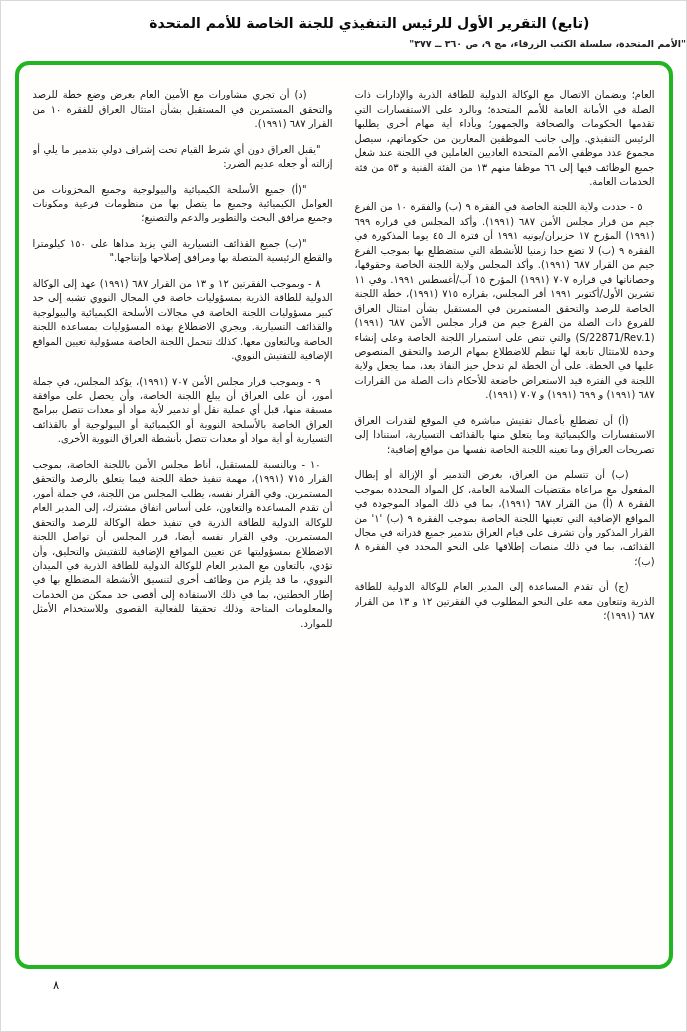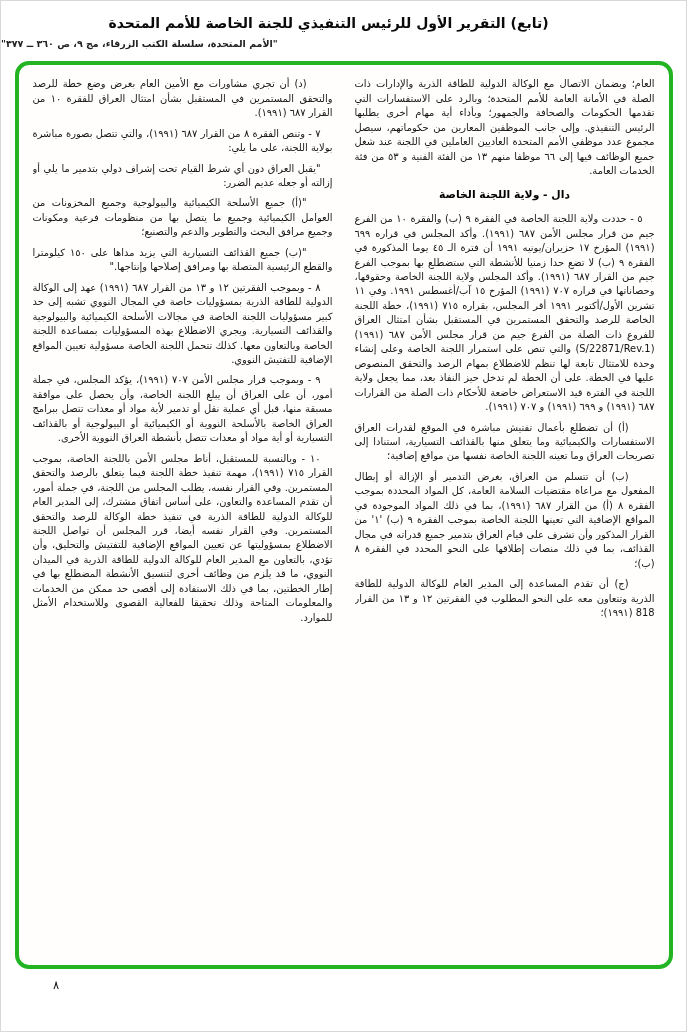--- a/index.html
+++ b/index.html
@@ -13,21 +13,22 @@
     height: 1032px;
     box-sizing: border-box;
     background: #ffffff;
     border: 1px solid #d8d8d8;
     font-family: "DejaVu Sans", sans-serif;
     color: #111;
     overflow: hidden;
   }
   .doc-header {
     padding-top: 12px;
-    text-align: left;
+    text-align: right;
+    margin-left: 22px;
   }
   .doc-title {
     direction: rtl;
     margin: 0 auto;
     max-width: 470px;
     font-size: 14px;
     font-weight: bold;
     line-height: 1.45;
     color: #0a0a0a;
   }
@@ -57,21 +58,21 @@
   }
   .col {
     flex: 1 1 0;
     text-align: justify;
     font-size: 9.9px;
     line-height: 1.46;
     color: #141414;
     overflow: hidden;
   }
   .col p {
-    margin: 0 0 6px;
+    margin: 11px 0 6px;
   }
   .col p.cont {
     text-indent: 0;
   }
   .col p.body {
     text-indent: 12px;
   }
   .col p.sub {
     text-indent: 26px;
   }
@@ -99,29 +100,27 @@
 
   <header class="doc-header">
     <h1 class="doc-title">(تابع) التقرير الأول للرئيس التنفيذي للجنة الخاصة للأمم المتحدة</h1>
     <div class="doc-subtitle">"الأمم المتحدة، سلسلة الكتب الزرقاء، مج ٩، ص ٣٦٠ ــ ٣٧٧"</div>
   </header>
 
   <main class="text-frame" style="border-color: rgb(34, 180, 34);">
     <div class="columns" dir="rtl" lang="ar">
       <div class="col col-right" id="col-right">
           <p class="cont">العام؛ وبضمان الاتصال مع الوكالة الدولية للطاقة الذرية والإدارات ذات الصلة في الأمانة العامة للأمم المتحدة؛ وبالرد على الاستفسارات التي تقدمها الحكومات والصحافة والجمهور؛ وبأداء أية مهام أخرى يطلبها الرئيس التنفيذي. وإلى جانب الموظفين المعارين من حكوماتهم، سيصل مجموع عدد موظفي الأمم المتحدة العاديين العاملين في اللجنة عند شغل جميع الوظائف فيها إلى ٦٦ موظفا منهم ١٣ من الفئة الفنية و ٥٣ من فئة الخدمات العامة.</p>
-          <p class="heading">دال - ولاية اللجنة الخاصة</p>
           <p class="body">٥ - حددت ولاية اللجنة الخاصة في الفقرة ٩ (ب) والفقرة ١٠ من الفرع جيم من قرار مجلس الأمن ٦٨٧ (١٩٩١). وأكد المجلس في قراره ٦٩٩ (١٩٩١) المؤرخ ١٧ حزيران/يونيه ١٩٩١ أن فترة الـ ٤٥ يوما المذكورة في الفقرة ٩ (ب) لا تضع حدا زمنيا للأنشطة التي ستضطلع بها بموجب الفرع جيم من القرار ٦٨٧ (١٩٩١). وأكد المجلس ولاية اللجنة الخاصة وحقوقها، وحصاناتها في قراره ٧٠٧ (١٩٩١) المؤرخ ١٥ آب/أغسطس ١٩٩١. وفي ١١ تشرين الأول/أكتوبر ١٩٩١ أقر المجلس، بقراره ٧١٥ (١٩٩١)، خطة اللجنة الخاصة للرصد والتحقق المستمرين في المستقبل بشأن امتثال العراق للفروع ذات الصلة من الفرع جيم من قرار مجلس الأمن ٦٨٧ (١٩٩١) (S/22871/Rev.1) والتي تنص على استمرار اللجنة الخاصة وعلى إنشاء وحدة للامتثال تابعة لها تنظم للاضطلاع بمهام الرصد والتحقق المنصوص عليها في الخطة. على أن الخطة لم تدخل حيز النفاذ بعد، مما يجعل ولاية اللجنة في الفترة قيد الاستعراض خاضعة للأحكام ذات الصلة من القرارات ٦٨٧ (١٩٩١) و ٦٩٩ (١٩٩١) و ٧٠٧ (١٩٩١).</p>
           <p class="sub">(أ) أن تضطلع بأعمال تفتيش مباشرة في الموقع لقدرات العراق الاستفسارات والكيميائية وما يتعلق منها بالقذائف التسيارية، استنادا إلى تصريحات العراق وما تعينه اللجنة الخاصة نفسها من مواقع إضافية؛</p>
           <p class="sub">(ب) أن تتسلم من العراق، بغرض التدمير أو الإزالة أو إبطال المفعول مع مراعاة مقتضيات السلامة العامة، كل المواد المحددة بموجب الفقرة ٨ (أ) من القرار ٦٨٧ (١٩٩١)، بما في ذلك المواد الموجودة في المواقع الإضافية التي تعينها اللجنة الخاصة بموجب الفقرة ٩ (ب) '١' من القرار المذكور وأن تشرف على قيام العراق بتدمير جميع قدراته في مجال القذائف، بما في ذلك منصات إطلاقها على النحو المحدد في الفقرة ٨ (ب)؛</p>
-          <p class="sub">(ج) أن تقدم المساعدة إلى المدير العام للوكالة الدولية للطاقة الذرية وتتعاون معه على النحو المطلوب في الفقرتين ١٢ و ١٣ من القرار 818 (١٩٩١)؛</p>
+          <p class="sub">(ج) أن تقدم المساعدة إلى المدير العام للوكالة الدولية للطاقة الذرية وتتعاون معه على النحو المطلوب في الفقرتين ١٢ و ١٣ من القرار ٦٨٧ (١٩٩١)؛</p>
         </div>
       <div class="col col-left" id="col-left">
           <p class="sub">(د) أن تجري مشاورات مع الأمين العام بغرض وضع خطة للرصد والتحقق المستمرين في المستقبل بشأن امتثال العراق للفقرة ١٠ من القرار ٦٨٧ (١٩٩١).</p>
-          <p class="body">٧ - وتنص الفقرة ٨ من القرار ٦٨٧ (١٩٩١)، والتي تتصل بصورة مباشرة بولاية اللجنة، على ما يلي:</p>
           <p class="body">"يقبل العراق دون أي شرط القيام تحت إشراف دولي بتدمير ما يلي أو إزالته أو جعله عديم الضرر:</p>
           <p class="sub">"(أ) جميع الأسلحة الكيميائية والبيولوجية وجميع المخزونات من العوامل الكيميائية وجميع ما يتصل بها من منظومات فرعية ومكونات وجميع مرافق البحث والتطوير والدعم والتصنيع؛</p>
           <p class="sub">"(ب) جميع القذائف التسيارية التي يزيد مداها على ١٥٠ كيلومترا والقطع الرئيسية المتصلة بها ومرافق إصلاحها وإنتاجها."</p>
           <p class="body">٨ - وبموجب الفقرتين ١٢ و ١٣ من القرار ٦٨٧ (١٩٩١) عهد إلى الوكالة الدولية للطاقة الذرية بمسؤوليات خاصة في المجال النووي تشبه إلى حد كبير مسؤوليات اللجنة الخاصة في مجالات الأسلحة الكيميائية والبيولوجية والقذائف التسيارية. ويجري الاضطلاع بهذه المسؤوليات بمساعدة اللجنة الخاصة وبالتعاون معها. كذلك تتحمل اللجنة الخاصة مسؤولية تعيين المواقع الإضافية للتفتيش النووي.</p>
           <p class="body">٩ - وبموجب قرار مجلس الأمن ٧٠٧ (١٩٩١)، يؤكد المجلس، في جملة أمور، أن على العراق أن يبلغ اللجنة الخاصة، وأن يحصل على موافقة مسبقة منها، قبل أي عملية نقل أو تدمير لأية مواد أو معدات تتصل ببرامج العراق الخاصة بالأسلحة النووية أو الكيميائية أو البيولوجية أو بالقذائف التسيارية أو أية مواد أو معدات تتصل بأنشطة العراق النووية الأخرى.</p>
           <p class="body">١٠ - وبالنسبة للمستقبل، أناط مجلس الأمن باللجنة الخاصة، بموجب القرار ٧١٥ (١٩٩١)، مهمة تنفيذ خطة اللجنة فيما يتعلق بالرصد والتحقق المستمرين. وفي القرار نفسه، يطلب المجلس من اللجنة، في جملة أمور، أن تقدم المساعدة والتعاون، على أساس اتفاق مشترك، إلى المدير العام للوكالة الدولية للطاقة الذرية في تنفيذ خطة الوكالة للرصد والتحقق المستمرين. وفي القرار نفسه أيضا، قرر المجلس أن تواصل اللجنة الاضطلاع بمسؤوليتها عن تعيين المواقع الإضافية للتفتيش والتحليق، وأن تؤدي، بالتعاون مع المدير العام للوكالة الدولية للطاقة الذرية في الميدان النووي، ما قد يلزم من وظائف أخرى لتنسيق الأنشطة المضطلع بها في إطار الخطتين، بما في ذلك الاستفادة إلى أقصى حد ممكن من الخدمات والمعلومات المتاحة وذلك تحقيقا للفعالية القصوى وللاستخدام الأمثل للموارد.</p>
         </div>
     </div>
   </main>
 

